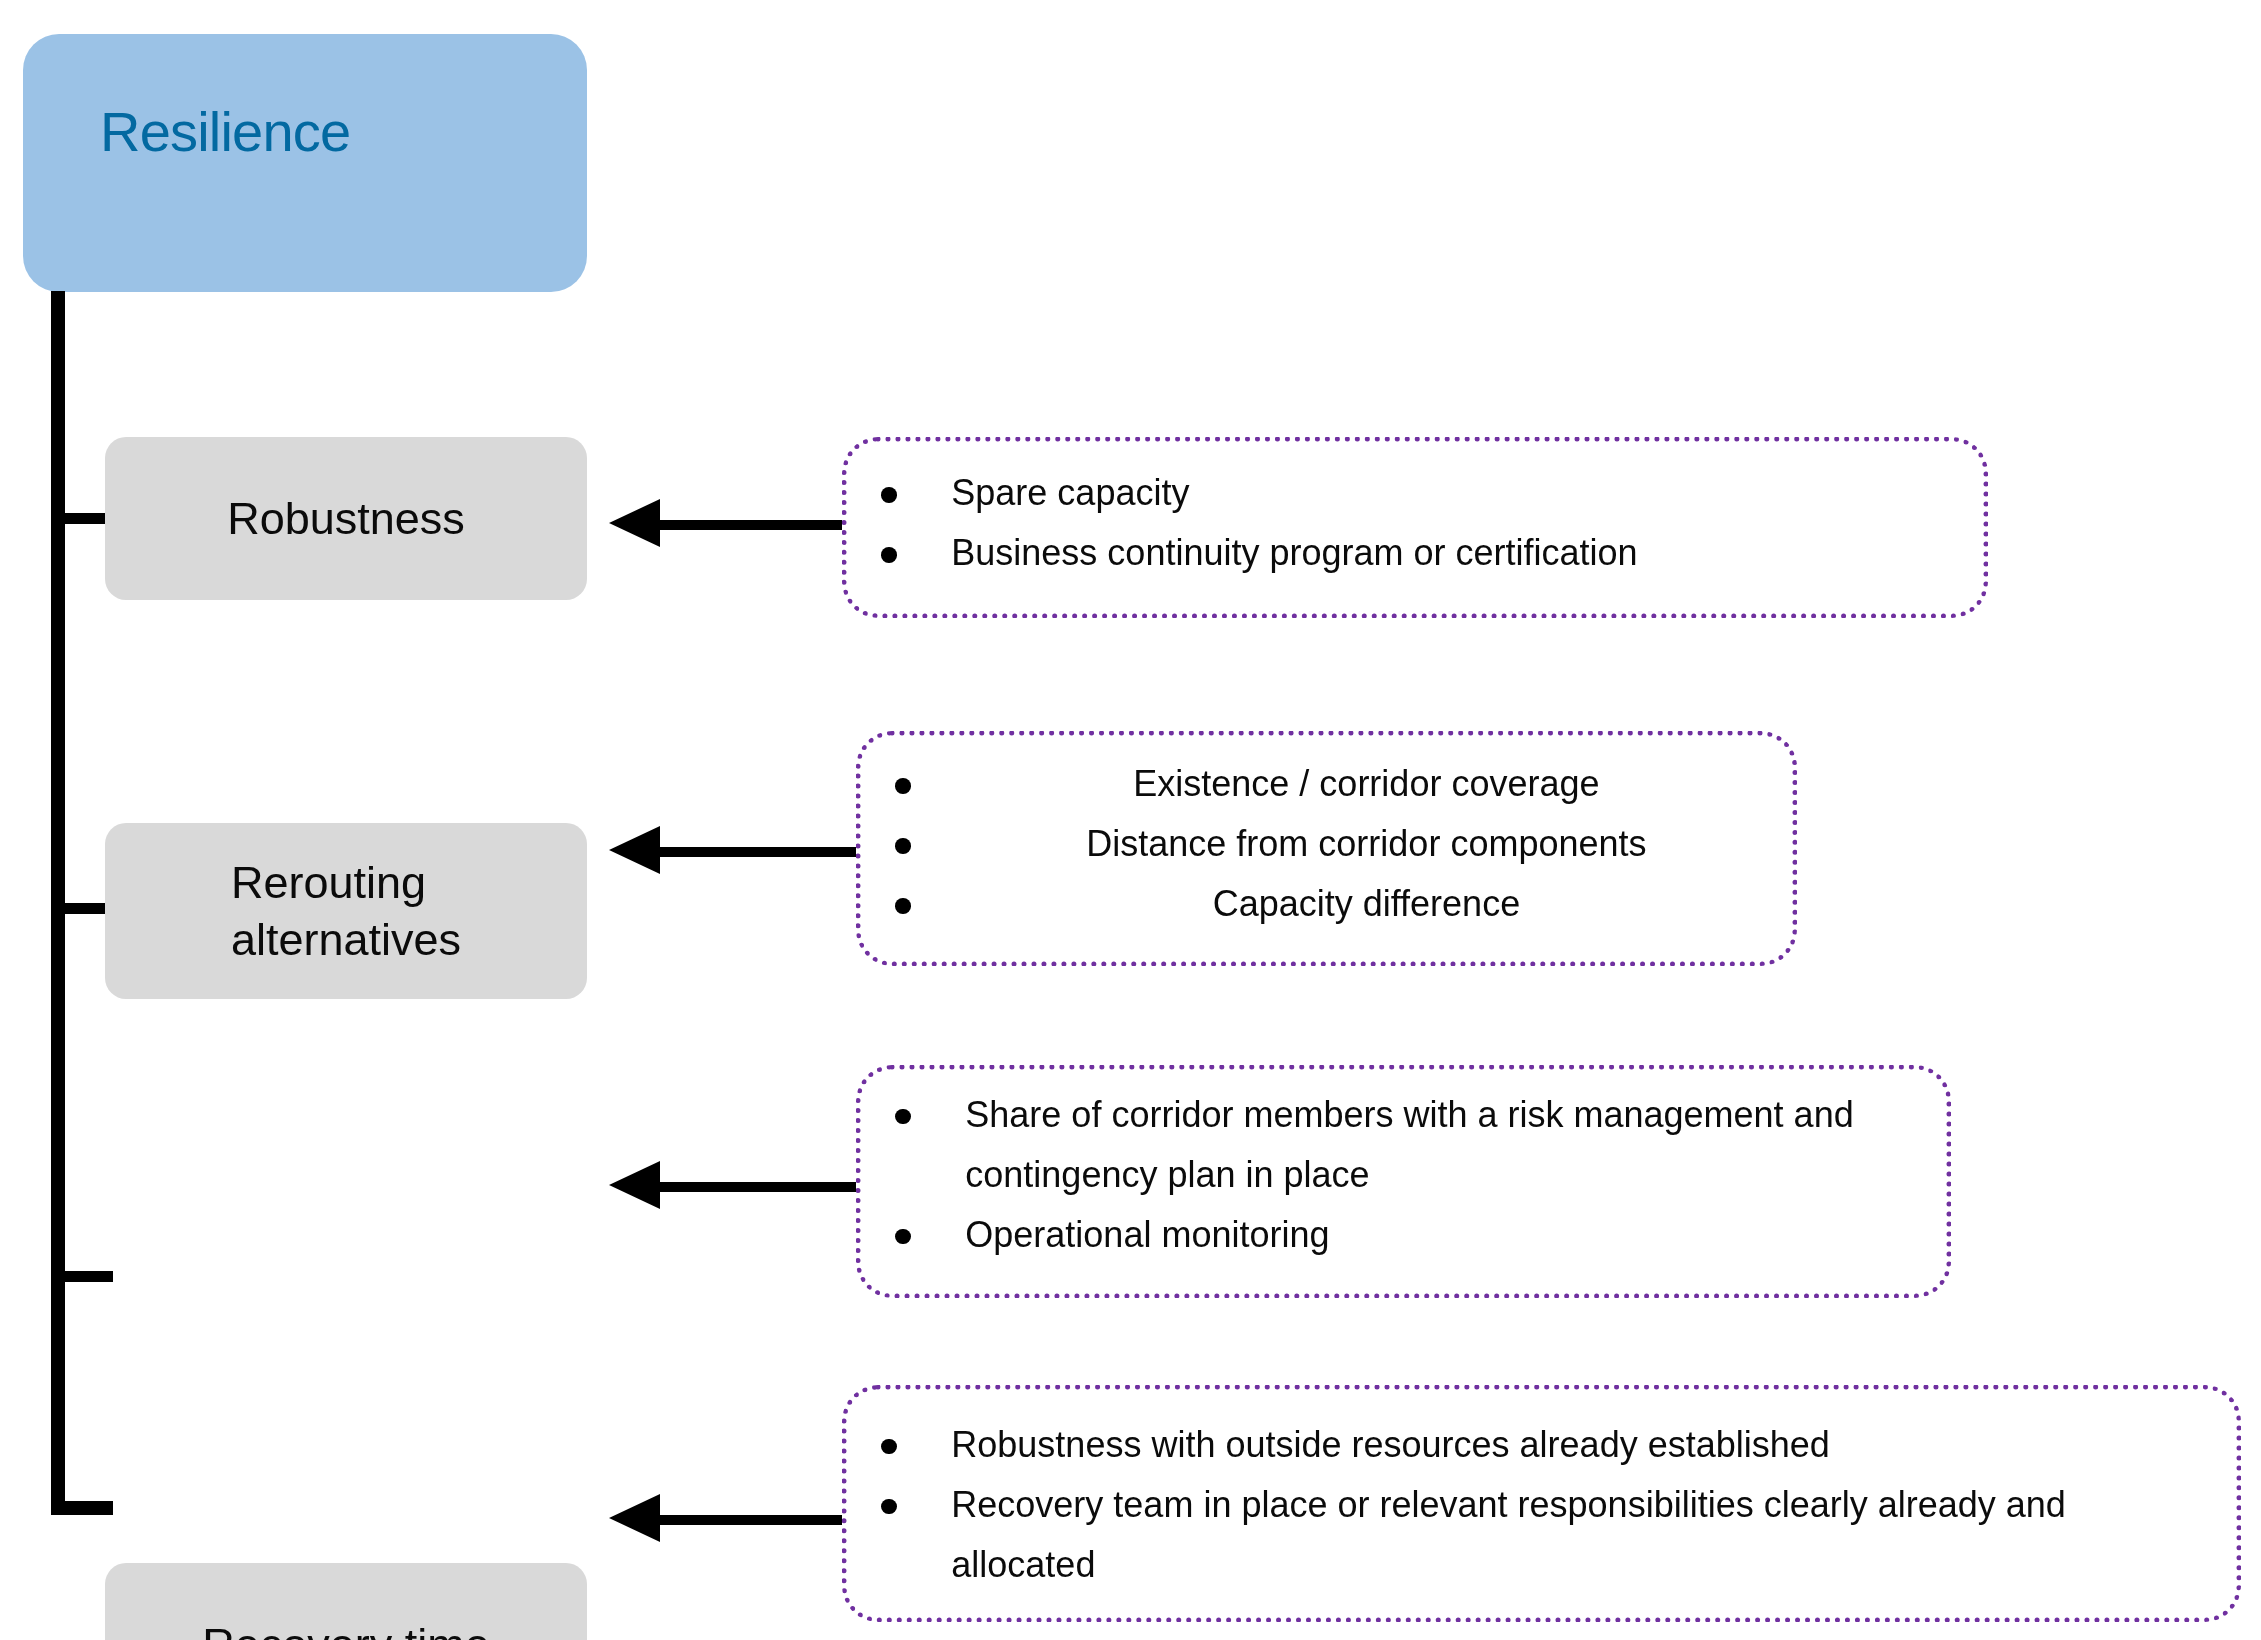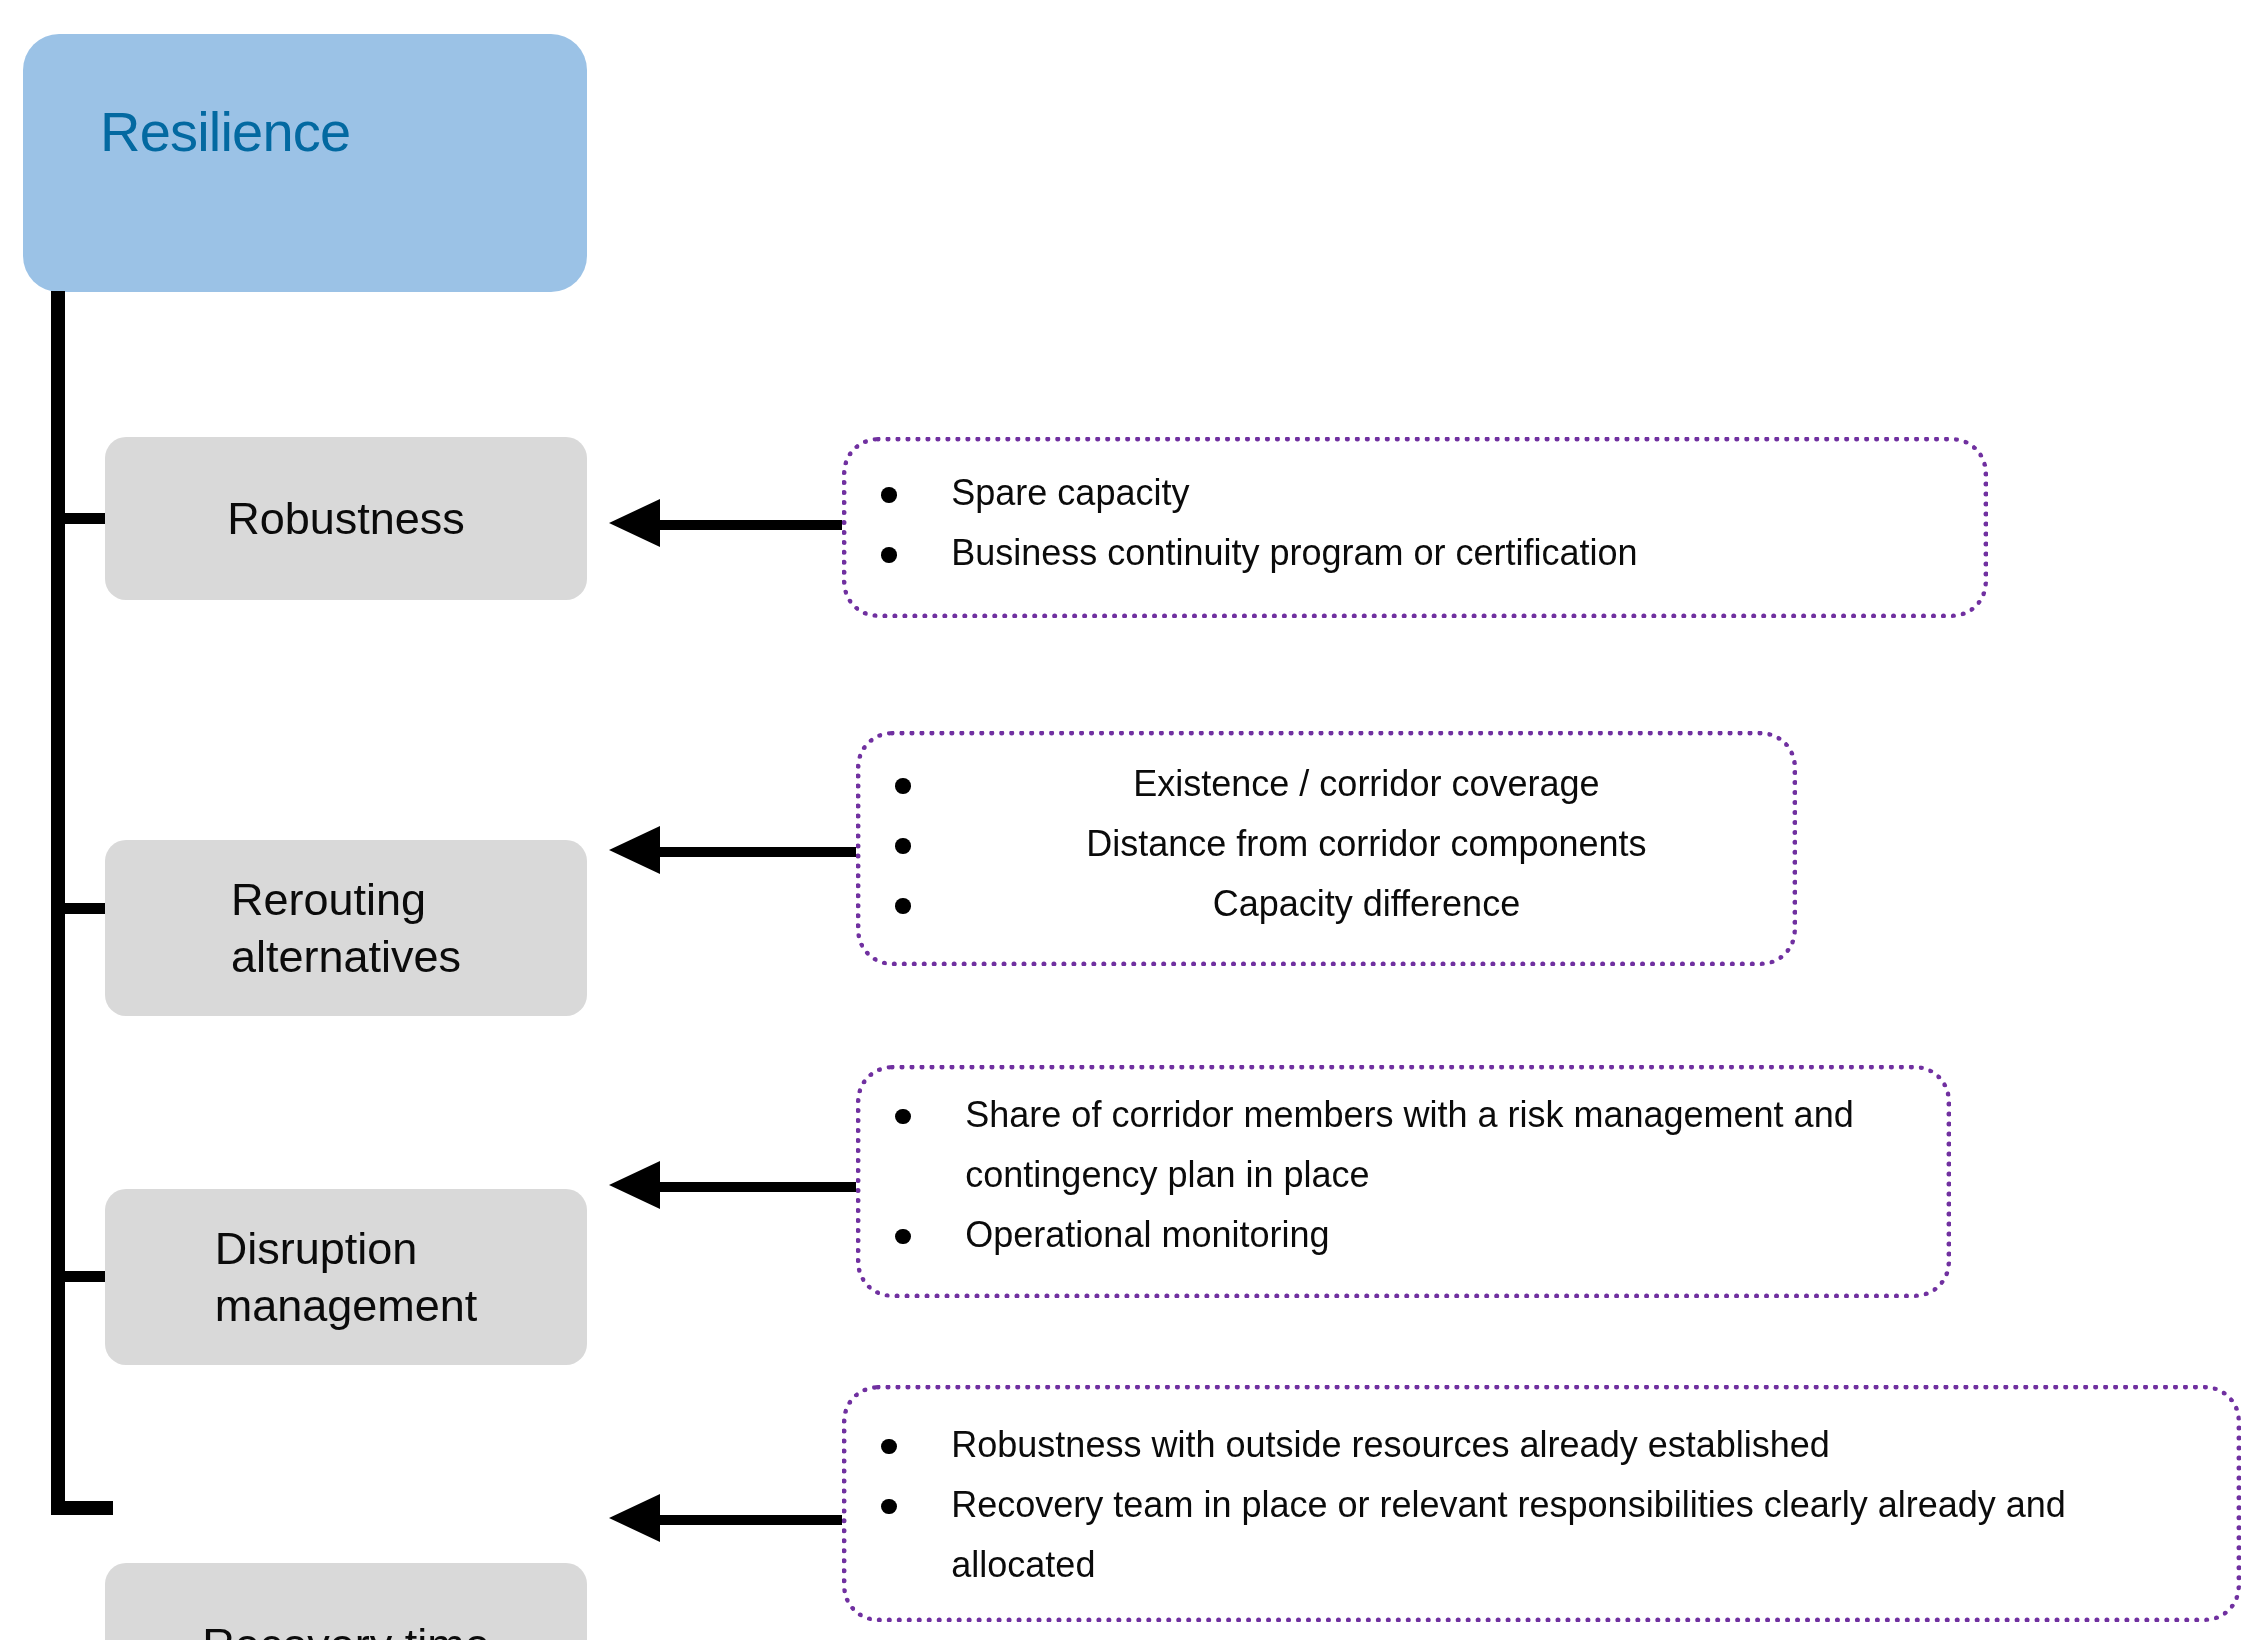--- a/index.html
+++ b/index.html
@@ -135,21 +135,21 @@
     left: 31px;
     top: 24px;
     width: 15.5px;
     height: 15.5px;
     border-radius: 50%;
     background: #000000;
   }
 
   
   #cat-0 { top: 437px;  height: 163px; }
-  #cat-1 { top: 840px; height: 176px; }
+  #cat-1 { top: 823px; height: 176px; }
   #cat-2 { top: 1189px; height: 176px; }
   #cat-3 { top: 1563px; height: 163px; }
 
   #stub-0 { top: 513px; }
   #stub-1 { top: 903px; }
   #stub-2 { top: 1271px; }
 
   #arrow-0 { left: 609px; top: 513px; width: 237px; }
   #arrow-0 .arrow-shaft { width: 190px; }
   #arrow-1 { left: 609px; top: 840px; width: 253px; }
@@ -179,23 +179,20 @@
   <div class="trunk-foot"></div>
 
   <div class="cat-box" id="cat-0">
     <span class="cat-label">Robustness</span>
   </div>
 
   <div class="cat-box" id="cat-1">
     <span class="cat-label"><span>Rerouting</span><br><span>alternatives</span></span>
   </div>
 
-  <div class="cat-box" id="cat-2">
-    <span class="cat-label"><span>Disruption</span><br><span>management</span></span>
-  </div>
 
   <div class="cat-box" id="cat-3">
     <span class="cat-label">Recovery time</span>
   </div>
 
   <div class="arrow" id="arrow-0">
     <div class="arrow-shaft"></div>
     <div class="arrow-head"></div>
   </div>
   <div class="arrow" id="arrow-1">

